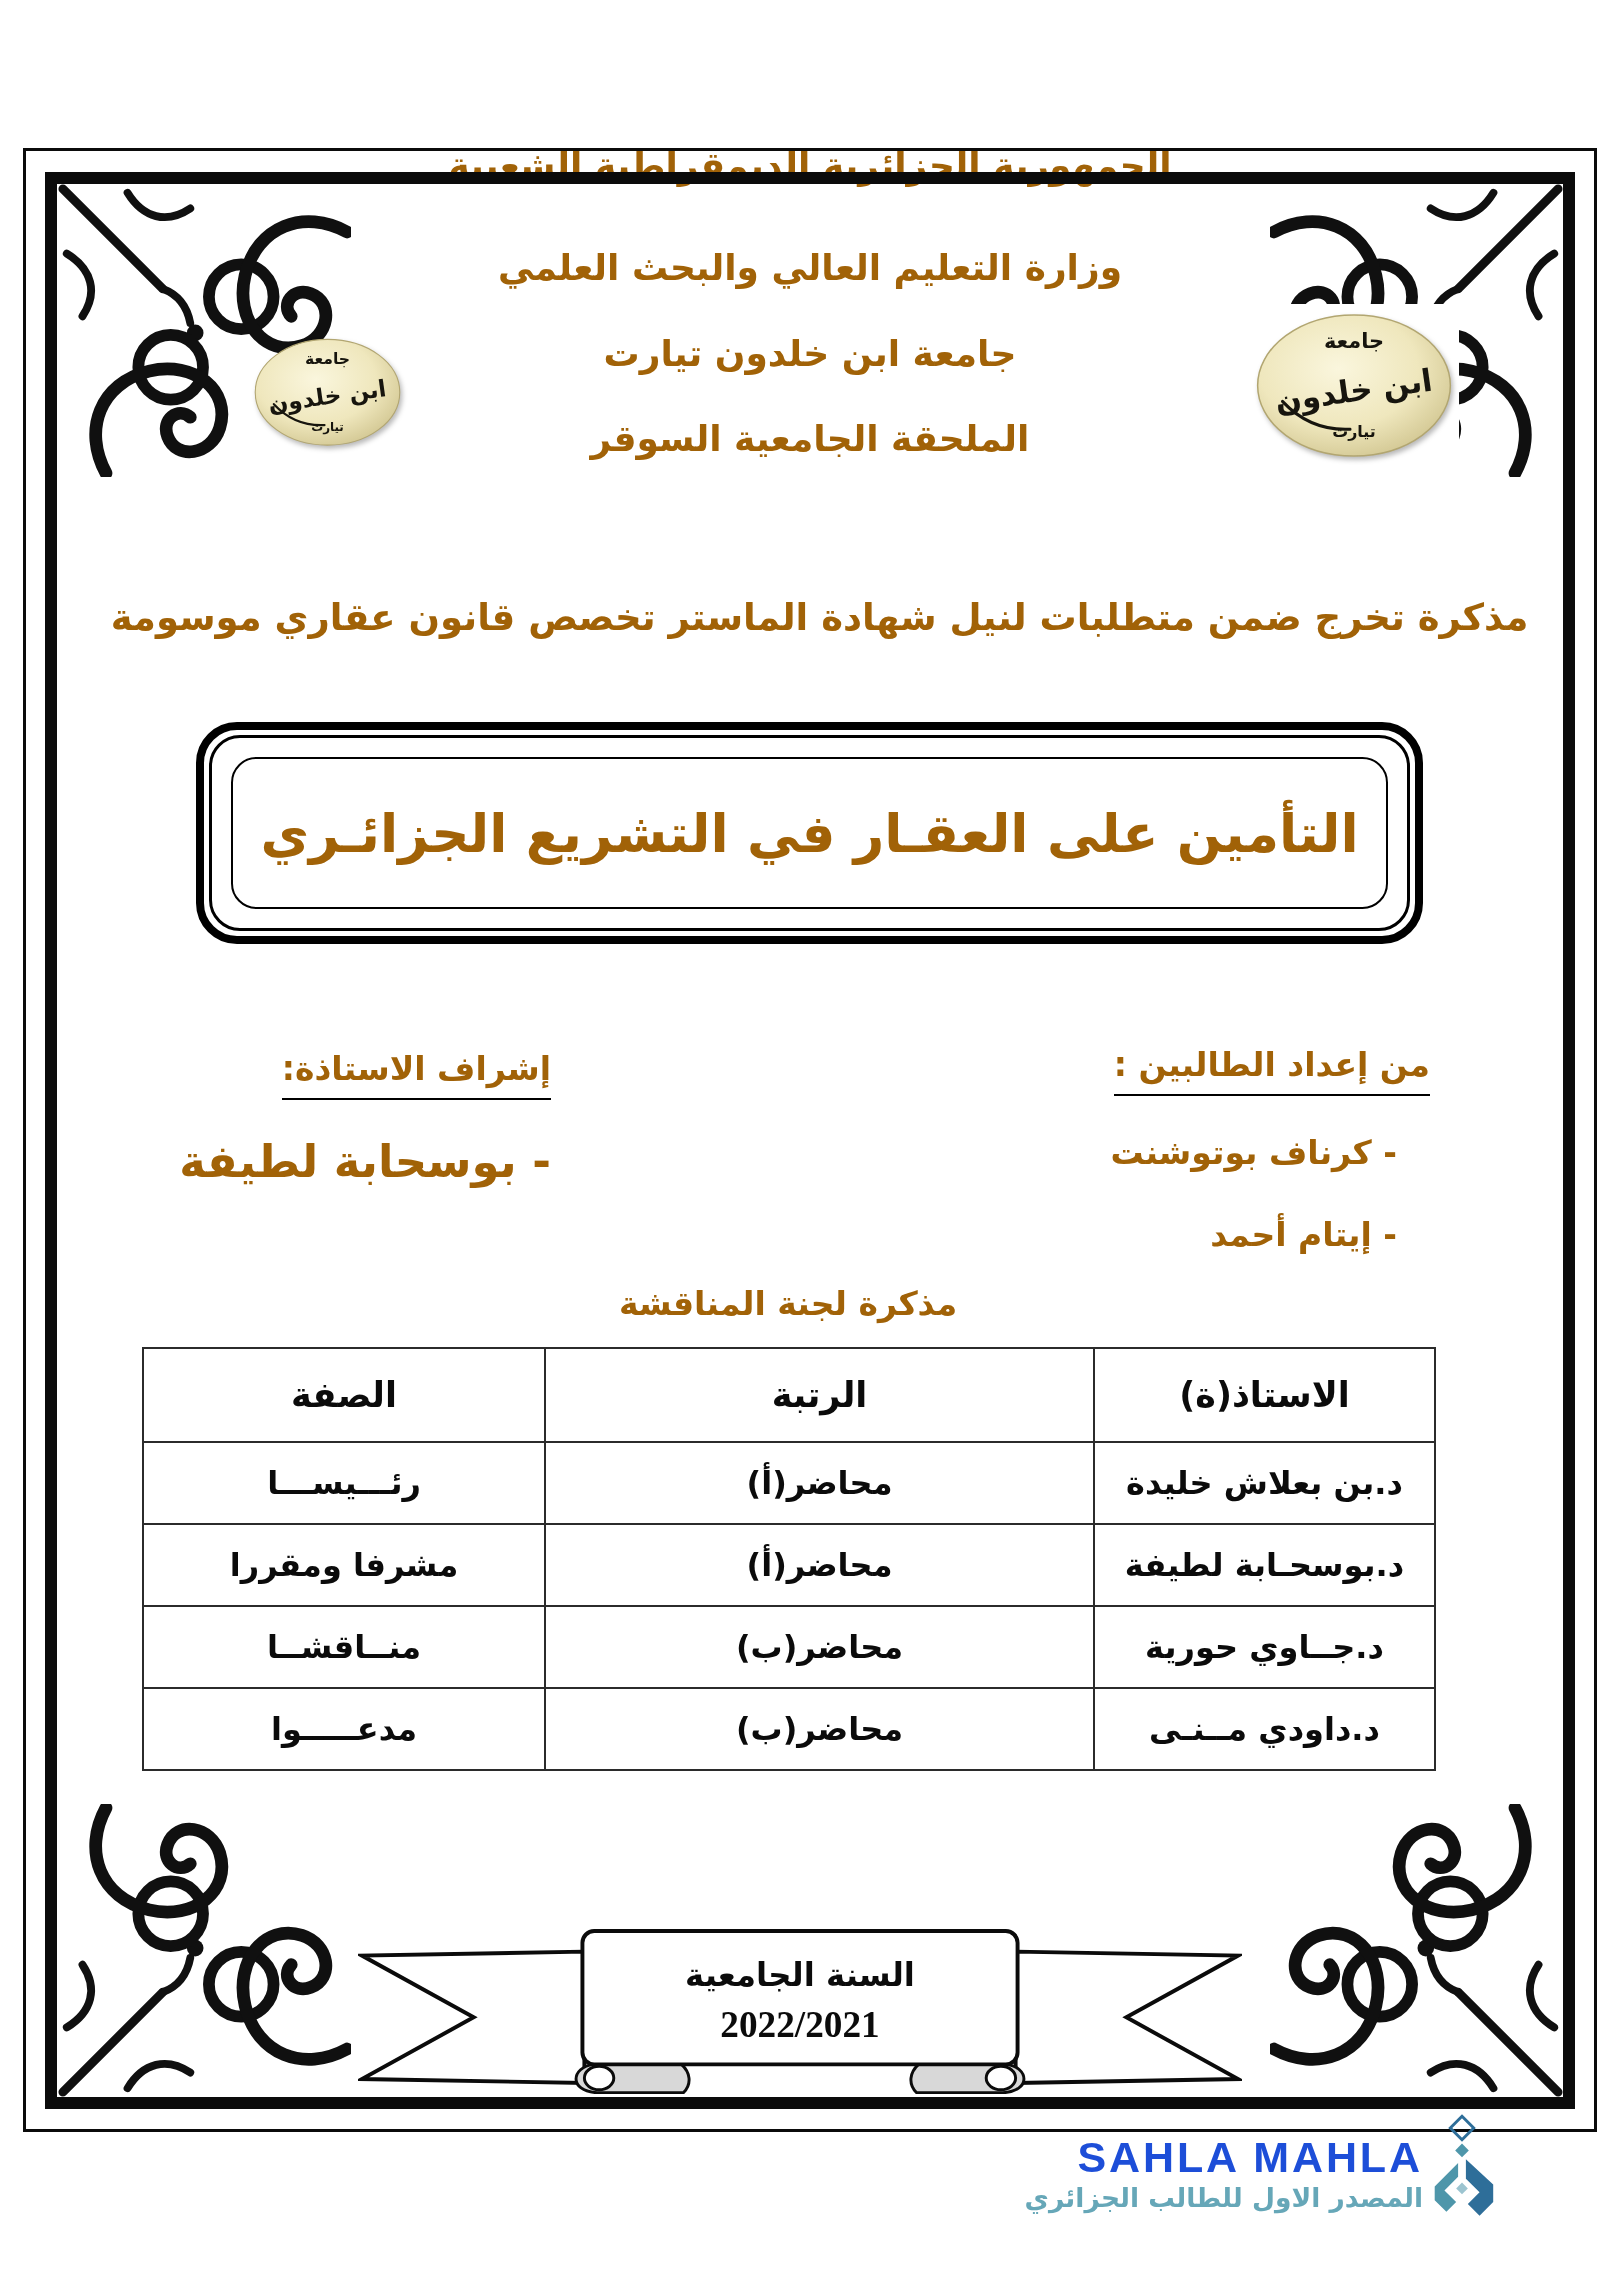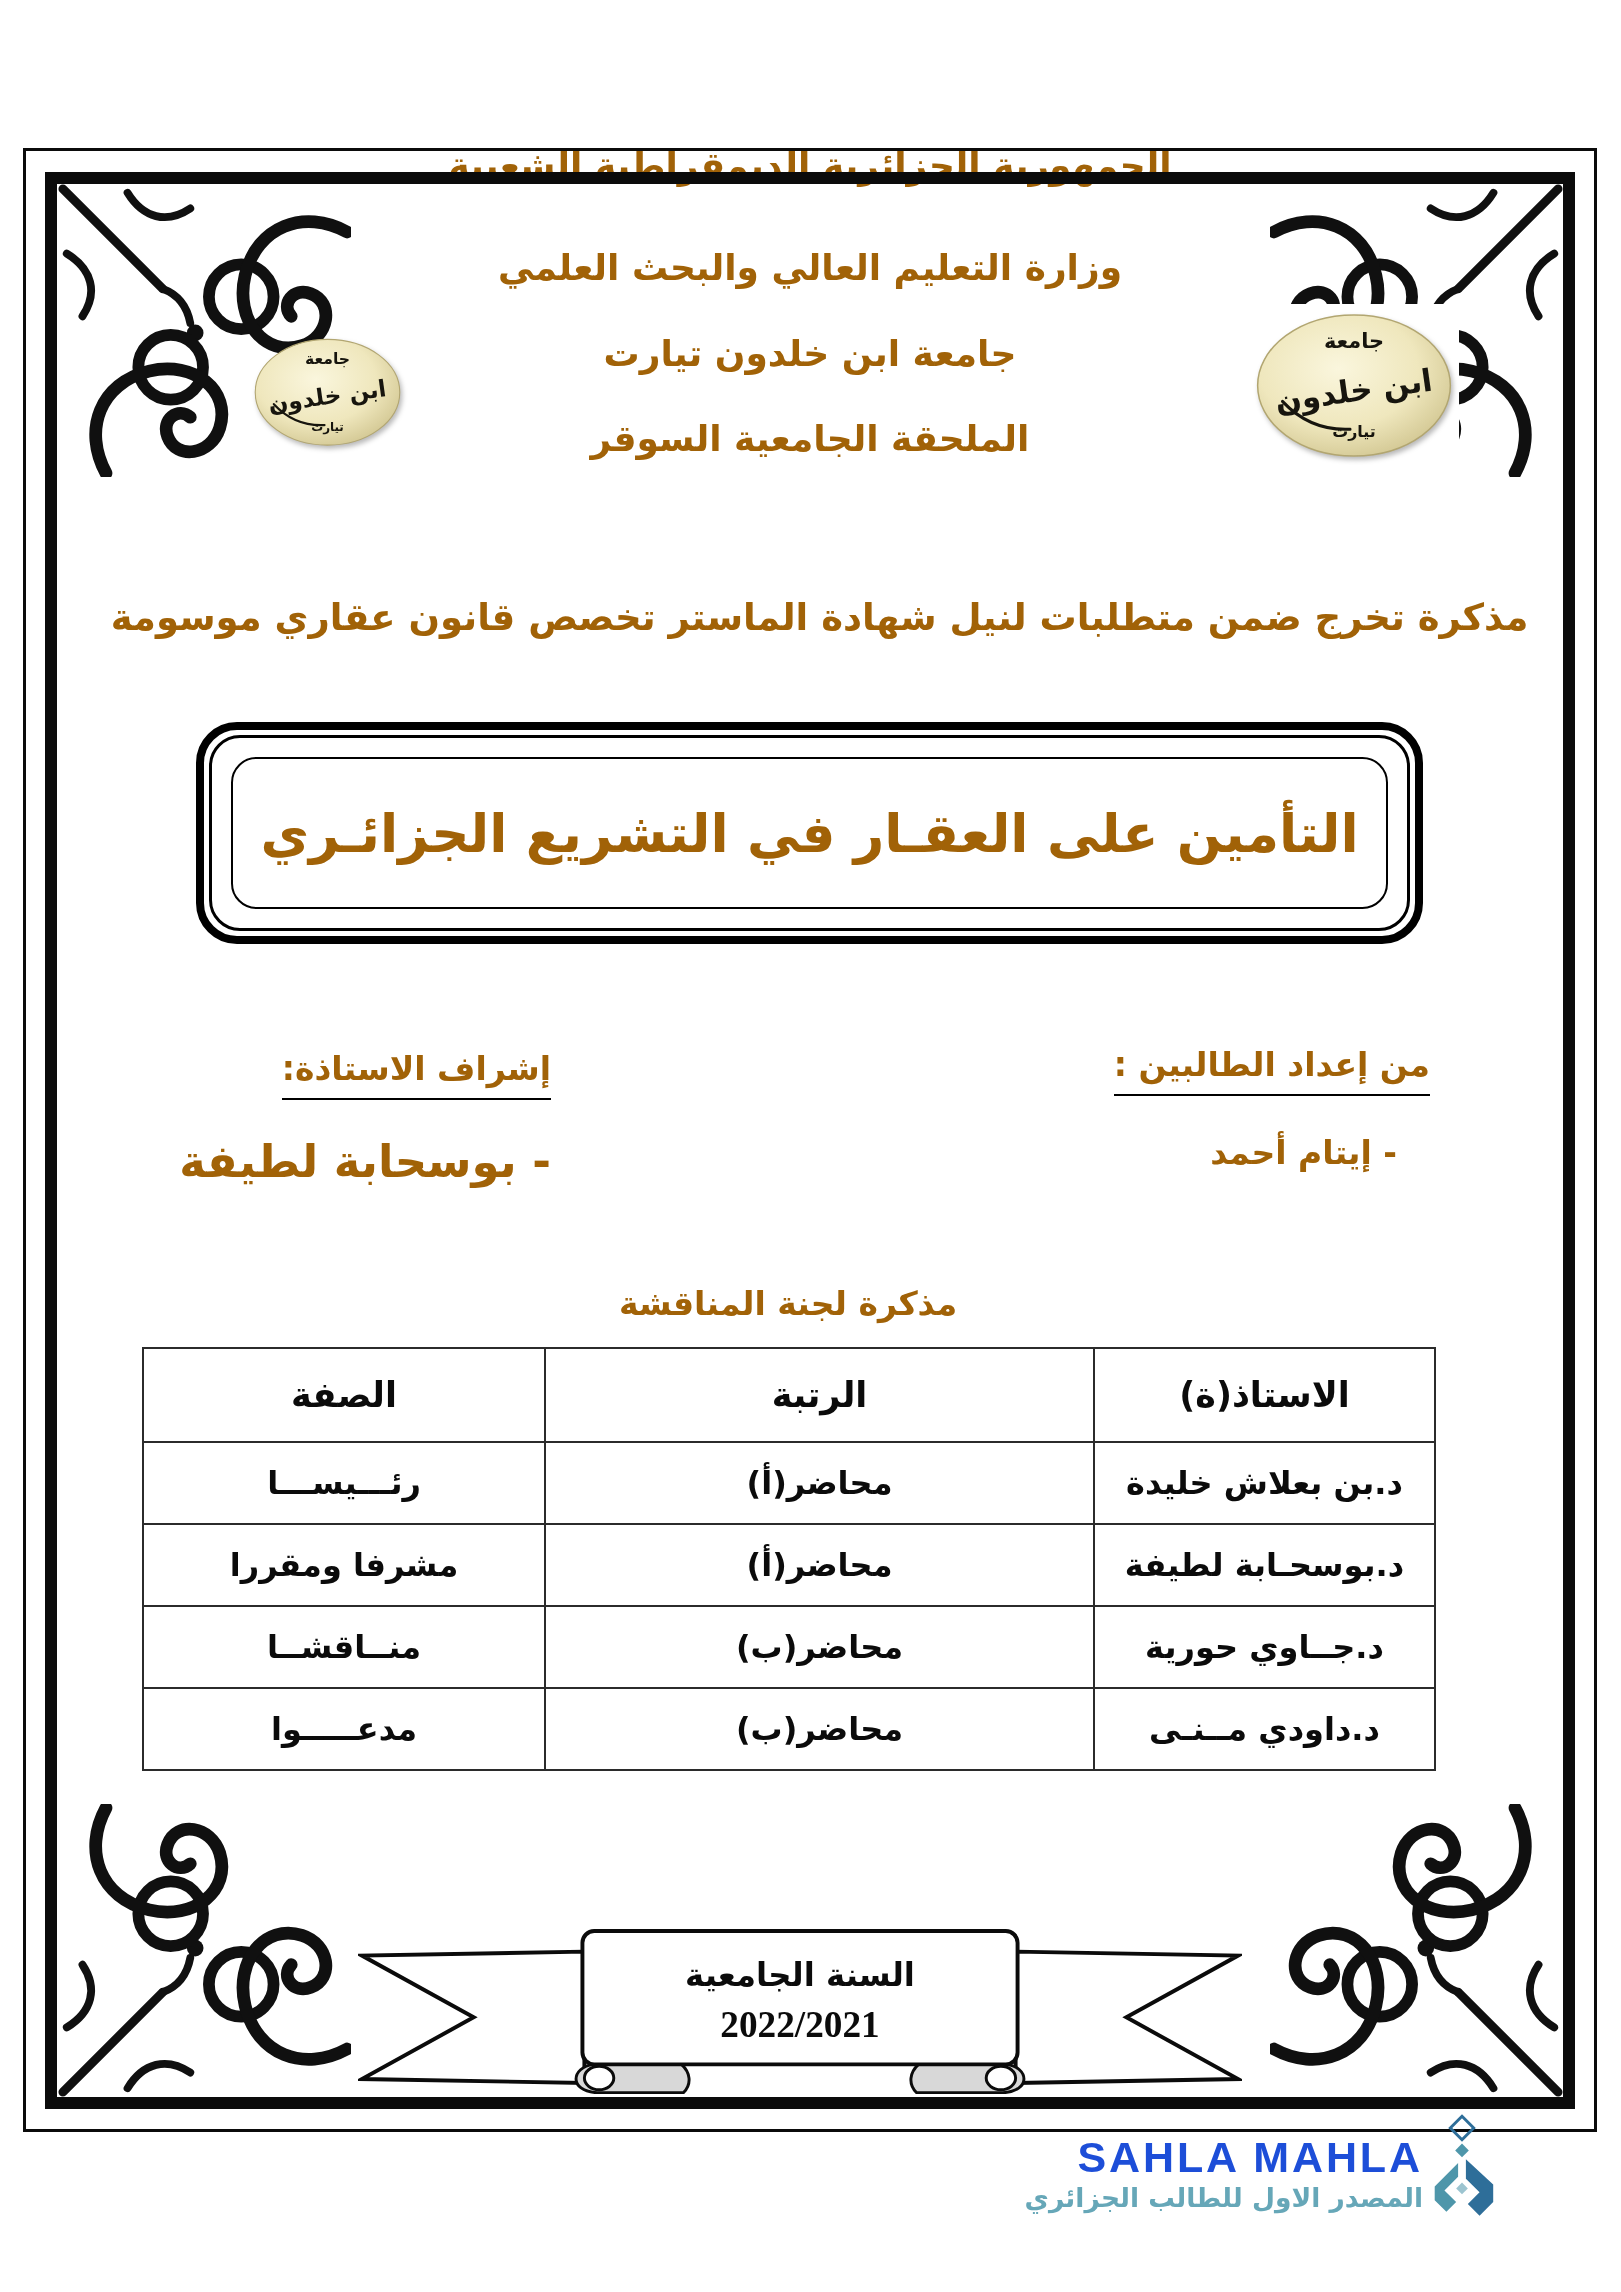--- a/index.html
+++ b/index.html
@@ -146,20 +146,21 @@
 <div class="abs title-box">
   <div class="title-mid">
     <div class="title-in">
       <div class="ar nowrap title-text">التأمين على العقـار في التشريع الجزائـري</div>
     </div>
   </div>
 </div>
 
 <div class="abs ar students">
   <span class="sec-label nowrap">من إعداد الطالبين :</span>
+  <div class="student-item nowrap">- كرناف بوتوشنت</div>
   <div class="student-item nowrap">- إيتام أحمد</div>
 </div>
 
 <div class="abs ar supervisor">
   <span class="sec-label nowrap">إشراف الاستاذة:</span>
   <div class="supervisor-item nowrap">- بوسحابة لطيفة</div>
 </div>
 
 <div class="abs ar center committee-heading">مذكرة لجنة المناقشة</div>
 

